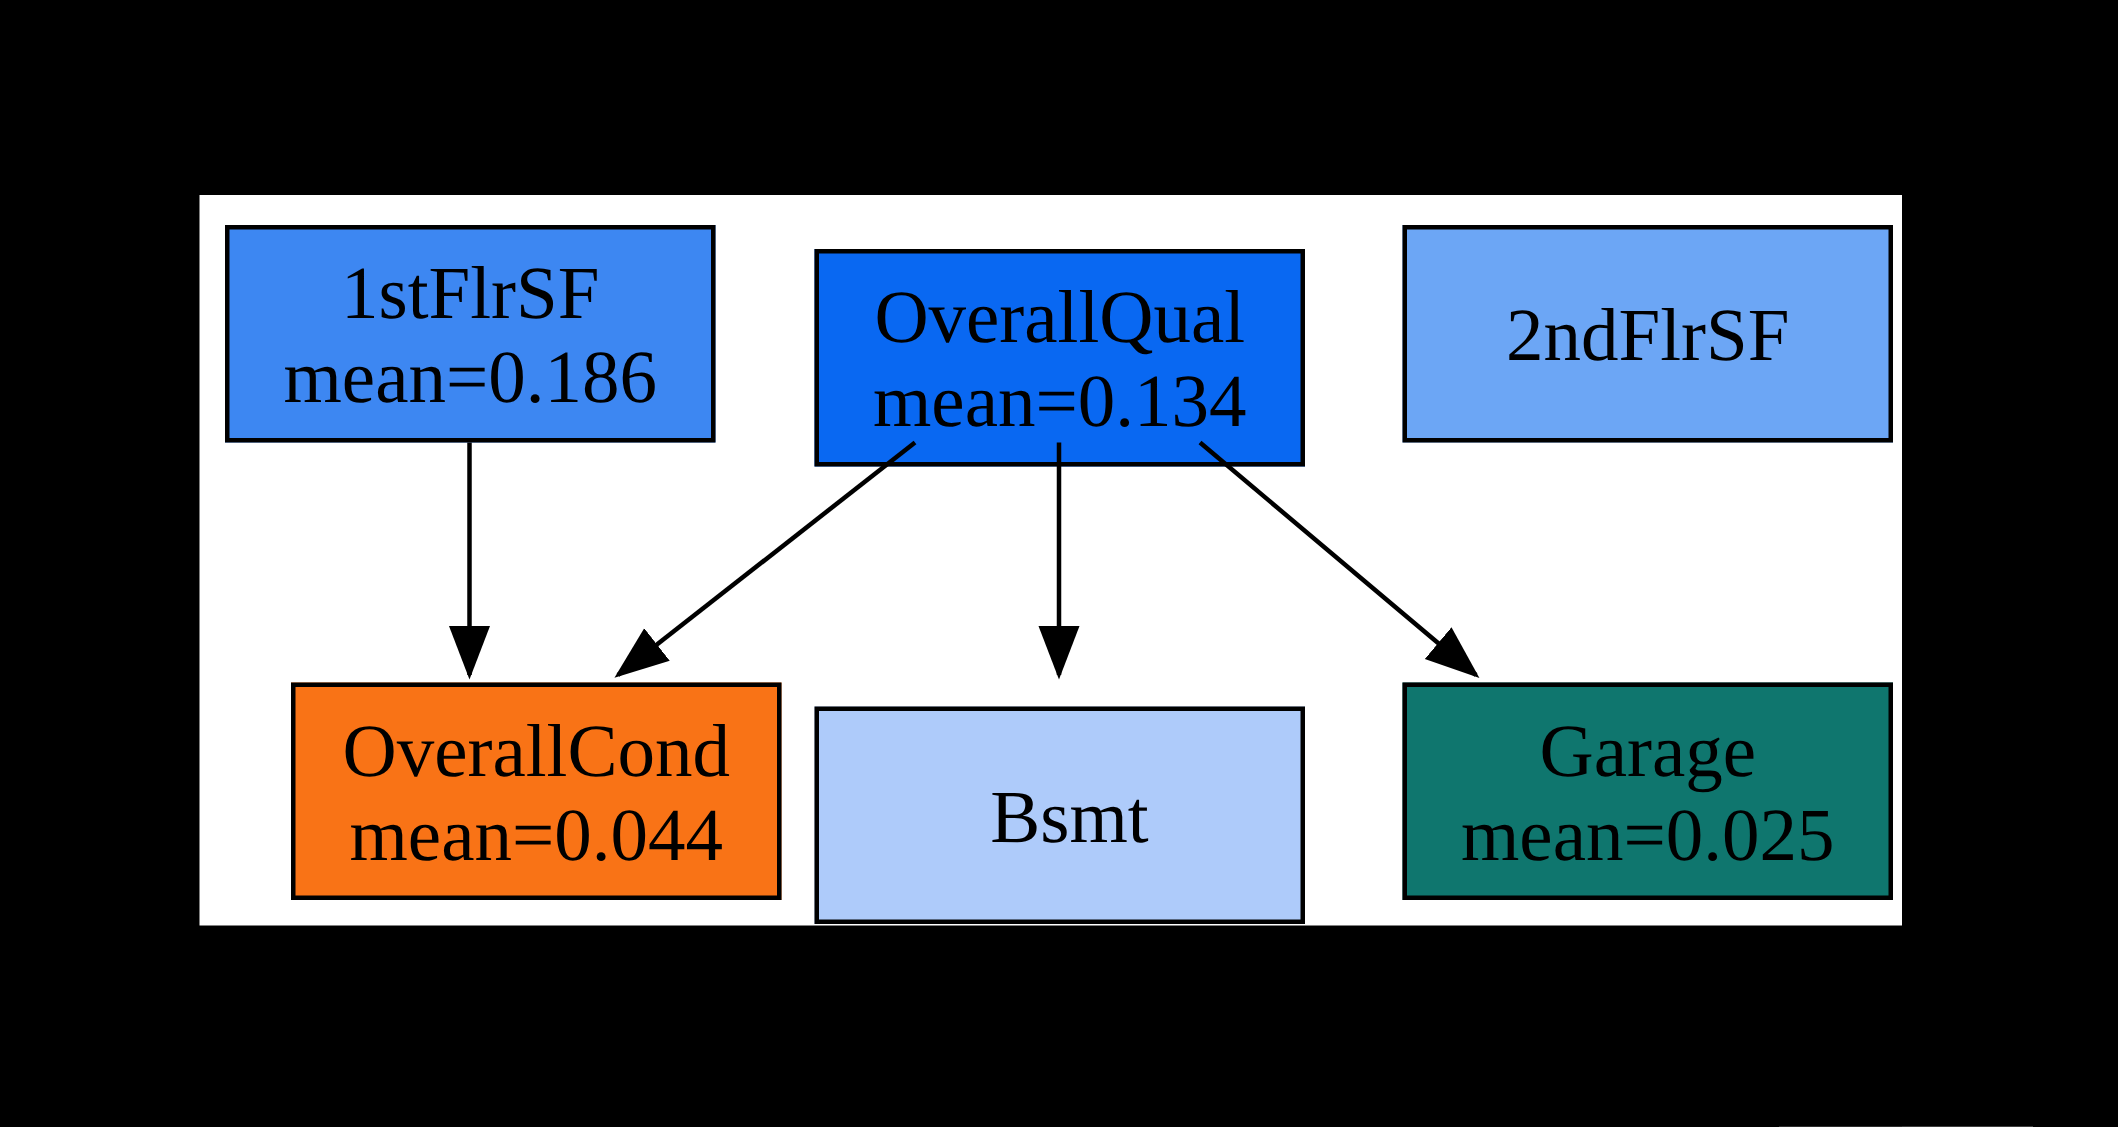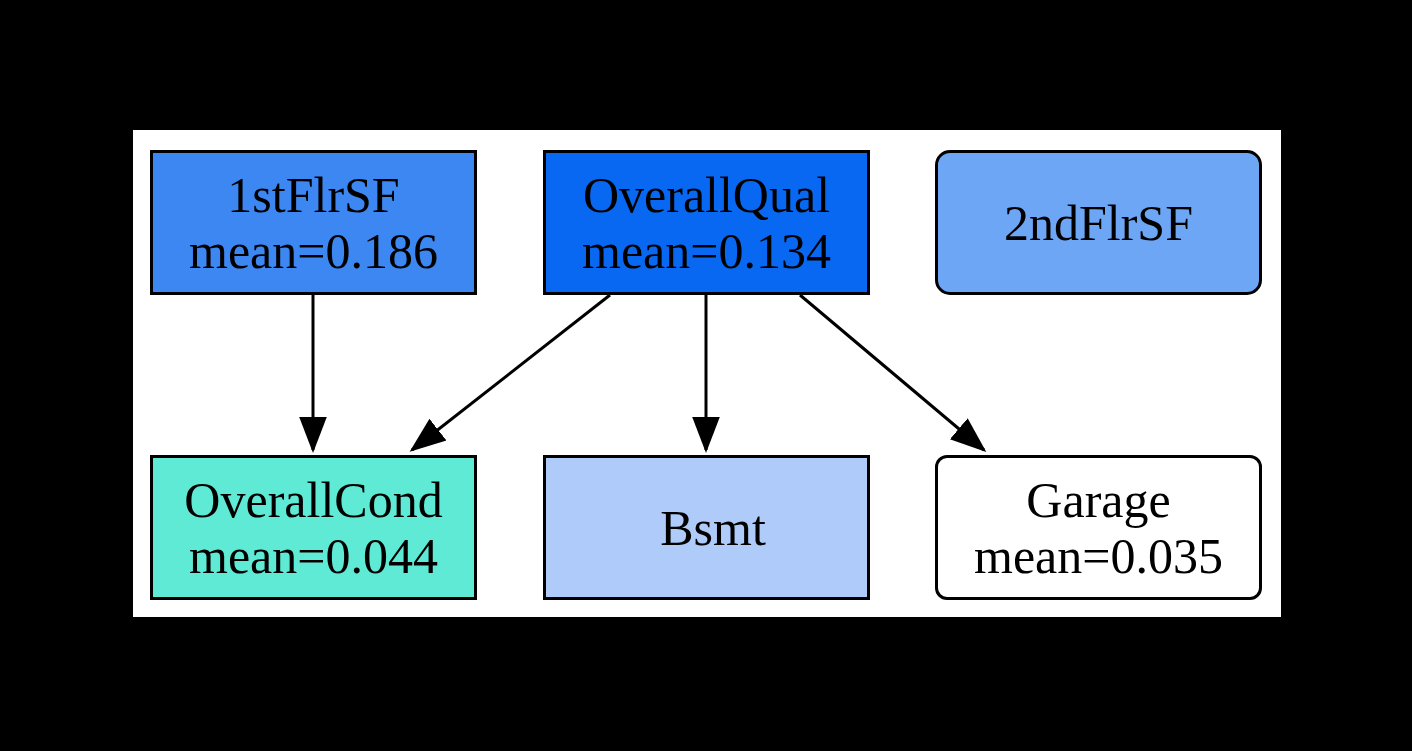--- a/index.html
+++ b/index.html
@@ -2,21 +2,21 @@
 <html><head>
 <meta charset="utf-8">
 <style>
   html, body {
     margin: 0;
     padding: 0;
     background: #000000;
   }
   .stage {
     position: relative;
-    width: 1412px;
+    width: 1268px;
     height: 751px;
     background: #000000;
     overflow: hidden;
     font-family: "Liberation Serif", "DejaVu Serif", serif;
   }
   .panel {
     position: absolute;
     left: 133px;
     top: 130px;
     width: 1148px;
@@ -34,21 +34,21 @@
     align-items: center;
     justify-content: center;
     text-align: center;
     color: #000000;
     font-size: 50px;
     line-height: 56px;
     white-space: nowrap;
   }
   
   .col-0 { left: 150px; }
-  .col-1 { left: 543px; }
+  .col-1 { left: 543px; margin-top: 16px; }
   .col-2 { left: 935px; }
   .row-0 { top: 150px; }
   .row-1 { top: 455px; }
 
   .edges-layer {
     position: absolute;
     left: 0;
     top: 0;
     width: 1412px;
     height: 751px;
@@ -67,34 +67,34 @@
   <div class="panel"></div>
 
   <div class="node col-0 row-0" style="background: rgb(61, 135, 242);">
     <span>1stFlrSF</span>
     <span>mean=0.186</span>
   </div>
   <div class="node col-1 row-0" style="background: rgb(9, 104, 242);">
     <span>OverallQual</span>
     <span>mean=0.134</span>
   </div>
-  <div class="node col-2 row-0" style="background: rgb(108, 166, 245); border-radius: 15px;">
+  <div class="node col-2 row-0" style="background: rgb(108, 166, 245);">
     <span>2ndFlrSF</span>
   </div>
 
-  <div class="node col-0 row-1" style="background: #5eead4;">
+  <div class="node col-0 row-1" style="background: #f97316; margin-left: 44px;">
     <span>OverallCond</span>
     <span>mean=0.044</span>
   </div>
   <div class="node col-1 row-1" style="background: rgb(174, 203, 250); padding-left: 13px;">
     <span>Bsmt</span>
   </div>
-  <div class="node col-2 row-1" style="background: #ffffff; border-radius: 12px;">
+  <div class="node col-2 row-1" style="background: #0f766e;">
     <span>Garage</span>
-    <span>mean=0.035</span>
+    <span>mean=0.025</span>
   </div>
 
   <svg class="edges-layer" width="1412" height="751" viewBox="0 0 1412 751">
     <defs>
       <marker id="arrowhead" markerWidth="13" markerHeight="11" refX="11" refY="5" orient="auto" markerUnits="strokeWidth">
         <path d="M0,0.4 L12,5 L0,9.6 Z" fill="#000000"></path>
       </marker>
     </defs>
     <line class="edge-line" x1="313" y1="295" x2="313" y2="450" marker-end="url(#arrowhead)"></line>
     <line class="edge-line" x1="610" y1="295" x2="412" y2="450" marker-end="url(#arrowhead)"></line>

